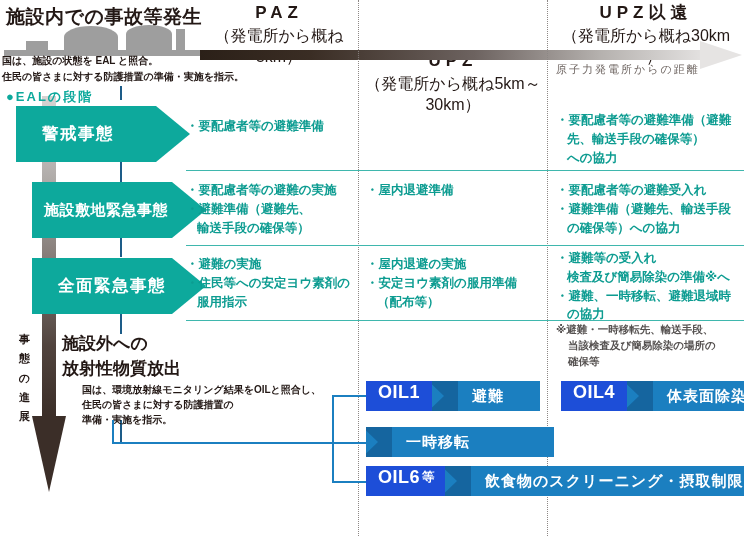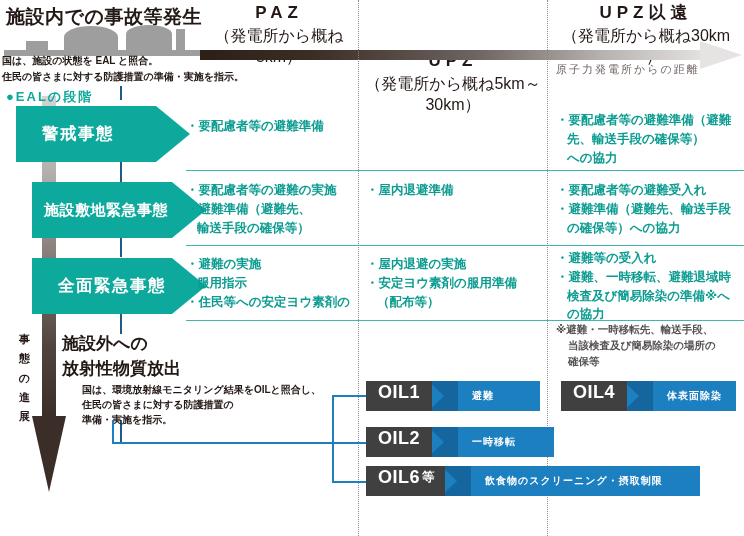--- a/index.html
+++ b/index.html
@@ -113,41 +113,41 @@
   #release-note{
     left:82px;top:382px;font-size:10px;font-weight:bold;line-height:1.5;color:#231815;white-space:nowrap;
   }
 
   
   .conn{position:absolute;background:#1b7fc0;}
 
   
   .oil{height:30px;display:flex;align-items:stretch;}
   .oil .code{
-    background:#404040;color:#ffffff;display:flex;align-items:center;justify-content:center;
+    background:#1d4ed8;color:#ffffff;display:flex;align-items:center;justify-content:center;
     font-size:18px;font-weight:bold;letter-spacing:0.5px;white-space:nowrap;padding:0 10px 8px 12px;
     position:relative;
   }
   .oil .code .suffix{font-size:12.5px;margin-left:2px;}
   .oil .chev{
     width:26px;background:#15659f;position:relative;overflow:hidden;flex:none;
   }
   .oil .chev::before{
     content:"";position:absolute;left:-14px;top:-6px;width:0;height:0;
     border-top:21px solid transparent;border-bottom:21px solid transparent;
     border-left:22px solid #ffffff;
   }
   .oil .chev::after{
     content:"";position:absolute;left:-10px;top:-6px;width:0;height:0;
     border-top:21px solid transparent;border-bottom:21px solid transparent;
     border-left:22px solid #1b7fc0;
   }
   .oil .act{
     background:#1b7fc0;color:#ffffff;display:flex;align-items:center;
-    font-size:10px;font-weight:bold;letter-spacing:1px;white-space:nowrap;
+    font-size:15px;font-weight:bold;letter-spacing:1px;white-space:nowrap;
     padding:0 14px 0 14px;flex:1;
   }
 </style>
 </head>
 <body>
 
 <div class="abs" id="incident-title">施設内での事故等発生</div>
 
 <div class="abs" id="plant-silhouette">
   <div class="blk" style="left:22px;bottom:6px;width:22px;height:9px;"></div>
@@ -228,32 +228,32 @@
   <span class="li cont">の確保等）への協力</span>
 </div>
 <div class="abs row-sep" style="left:186px;top:245px;width:558px;"></div>
 
 <div class="abs eal-banner" style="left:32px;top:258px;width:140px;">
   <span class="lbl">全面緊急事態</span>
   <span class="tip"></span>
 </div>
 <div class="abs cell" style="left:186px;top:256px;width:168px;">
   <span class="li">避難の実施</span>
+  <span class="li">住民等への安定ヨウ素剤の</span>
   <span class="li cont">服用指示</span>
-  <span class="li">住民等への安定ヨウ素剤の</span>
 </div>
 <div class="abs cell" style="left:366px;top:256px;width:176px;">
   <span class="li">屋内退避の実施</span>
   <span class="li">安定ヨウ素剤の服用準備</span>
   <span class="li cont">（配布等）</span>
 </div>
 <div class="abs cell" style="left:556px;top:250px;width:188px;">
   <span class="li">避難等の受入れ</span>
+  <span class="li cont">検査及び簡易除染の準備※へ</span>
   <span class="li">避難、一時移転、避難退域時</span>
-  <span class="li cont">検査及び簡易除染の準備※へ</span>
   <span class="li cont">の協力</span>
 </div>
 <div class="abs row-sep" style="left:186px;top:320px;width:558px;"></div>
 
 <div class="abs" id="upz-footnote">
   <span class="ln">※避難・一時移転先、輸送手段、</span>
   <span class="ln ind">当該検査及び簡易除染の場所の</span>
   <span class="ln ind">確保等</span>
 </div>
 
@@ -276,24 +276,20 @@
 <div class="abs oil" style="left:366px;top:381px;width:174px;">
   <div class="code">
     <span>OIL1</span>
       <span class="suffix"></span>
   </div>
   <div class="chev"></div>
   <div class="act">避難</div>
 </div>
 
 <div class="abs oil" style="left:366px;top:427px;width:188px;">
-  <div class="code">
-    <span>OIL2</span>
-      <span class="suffix"></span>
-  </div>
   <div class="chev"></div>
   <div class="act">一時移転</div>
 </div>
 
 <div class="abs oil" style="left:366px;top:466px;width:334px;">
   <div class="code">
     <span>OIL6</span>
       <span class="suffix">等</span>
   </div>
   <div class="chev"></div>

